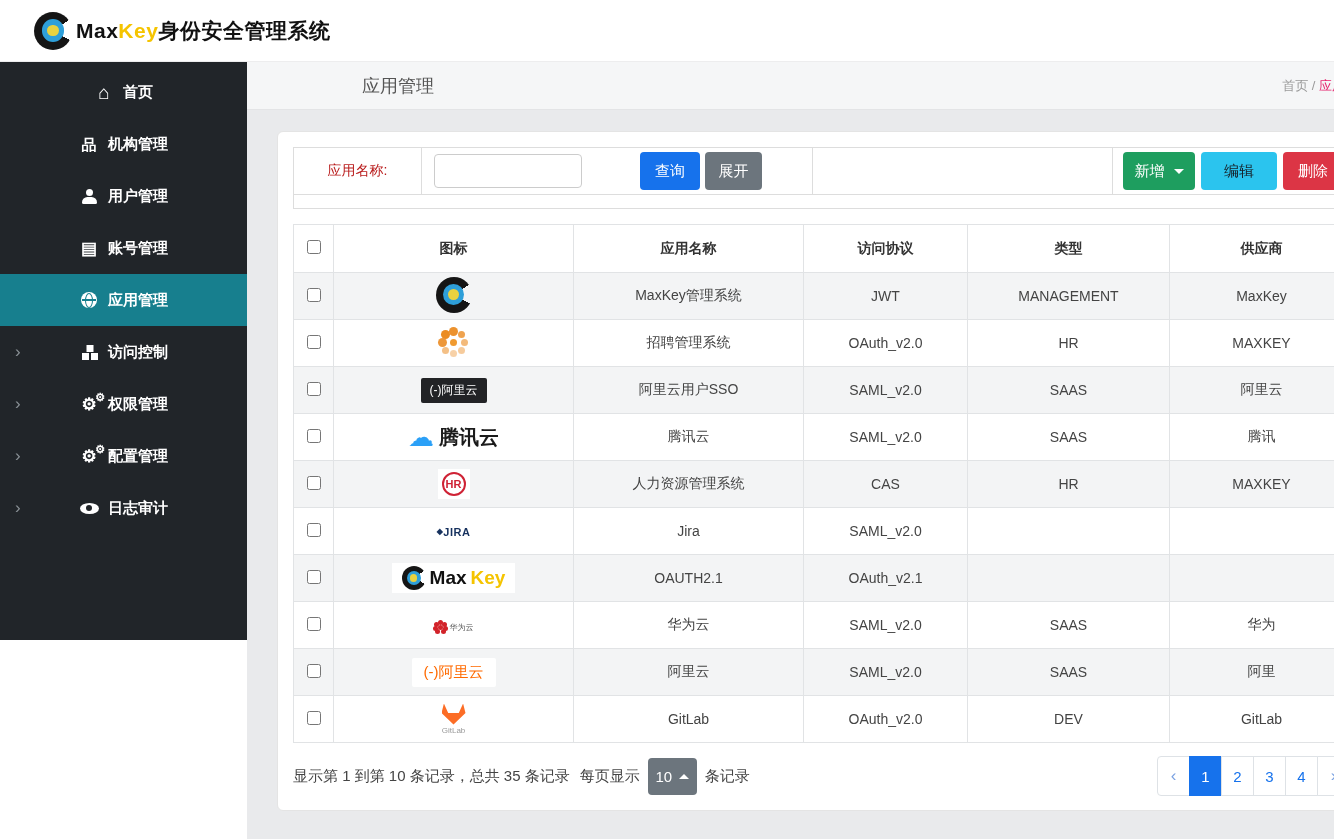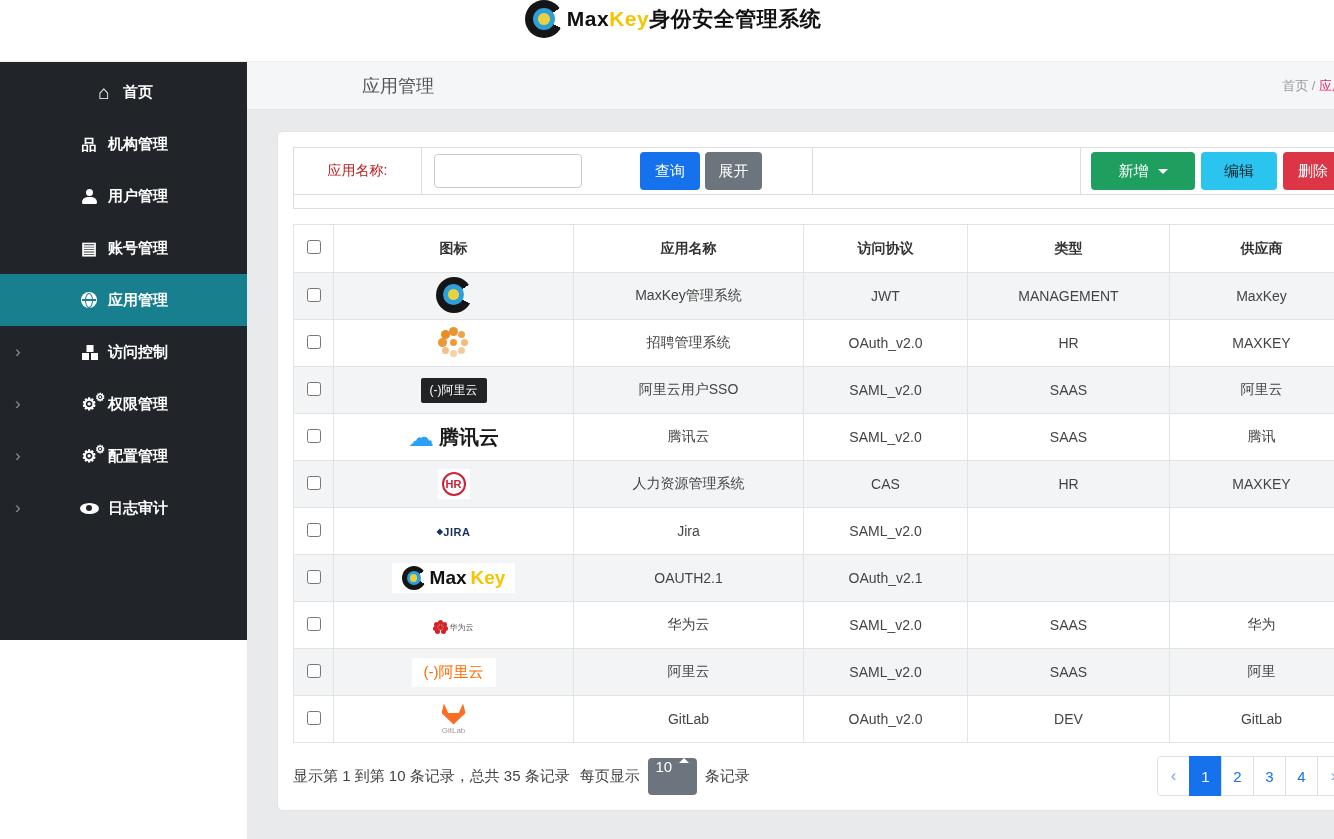--- a/index.html
+++ b/index.html
@@ -1,21 +1,21 @@
 <!DOCTYPE html>
 <html><head>
 <meta charset="utf-8">
 <style>
   * { box-sizing: border-box; margin: 0; padding: 0; }
   html,body { width:1334px; height:839px; overflow:hidden;
     font-family:"Liberation Sans", sans-serif; background:#e9eaec; }
 
   
   .navbar { height:62px; background:#ffffff; display:flex; align-items:center;
-    padding:0 22px 0 34px; border-bottom:1px solid #ededee;flex-direction:column; }
+    padding:0 22px 0 34px; border-bottom:1px solid #ededee; }
   .brand { display:flex; align-items:center; gap:4px; }
   .mk { position:relative; display:inline-block; border-radius:50%;
     background:conic-gradient(#151515 0 55deg, transparent 55deg 118deg, #151515 118deg 360deg); }
   .mk .ring { position:absolute; inset:21%; border-radius:50%; background:#2e9fd9; }
   .mk .core { position:absolute; inset:35%; border-radius:50%; background:#e9d23f; }
   .mk38 { width:38px; height:38px; }
   .mk24 { width:24px; height:24px; }
   .brand-text { font-size:21px; font-weight:800; letter-spacing:.5px; color:#111; }
   .brand-key { color:#f5c400; }
   .brand-suffix { font-size:21px; font-weight:800; color:#111; }
@@ -84,21 +84,21 @@
   .search-input { width:148px; height:34px; border:1px solid #cccccc; border-radius:4px;
     padding:0 8px; font-size:14px; font-family:inherit; }
   .btn { height:38px; border:none; border-radius:4px; font-size:15px; font-family:inherit;
     display:inline-flex; align-items:center; justify-content:center; cursor:pointer; }
   .btn-query { background:#1672ec; color:#fff; width:60px; margin-left:46px; }
   .btn-expand { background:#6c757d; color:#fff; width:57px; margin-left:5px; }
   .tb-sep { height:100%; border-right:1px solid #dddddd; margin-left:50px; }
   .tb-spacer { flex:1; }
   .action-cell { height:100%; border-left:1px solid #dddddd; display:flex; align-items:center;
     padding:0 10px; gap:6px; }
-  .btn-add { background:#1e9e5f; color:#fff; width:104px; gap:9px; }
+  .btn-add { background:#1e9e5f; color:#fff; width:72px; gap:9px; }
   .caret-down { width:0; height:0; border-left:5px solid transparent; border-right:5px solid transparent;
     border-top:5px solid #fff; display:inline-block; }
   .caret-up { width:0; height:0; border-left:5px solid transparent; border-right:5px solid transparent;
     border-bottom:5px solid #fff; display:inline-block; }
   .btn-edit { background:#2bc4ee; color:#17222a; width:76px; }
   .btn-delete { background:#dc3545; color:#fff; width:60px; }
   .tb-footer { border-top:1px solid #dddddd; height:14px; background:#fff; }
 
   
   table.apps { margin-top:15px; border-collapse:collapse; table-layout:fixed; width:1060px; }
@@ -139,21 +139,21 @@
     box-shadow:0 -5px 0 #d2232a, 4px -3px 0 #d2232a, 5px 1px 0 #d2232a, 3px 4px 0 #d2232a,
       -3px 4px 0 #d2232a, -5px 1px 0 #d2232a, -4px -3px 0 #d2232a; }
   .hw-text { font-size:8px; color:#555; }
   .gitlab { display:inline-flex; flex-direction:column; align-items:center; line-height:1; }
   .gl-fox { width:24px; height:21px; background:#fc6d26;
     clip-path:polygon(50% 100%, 0% 45%, 10% 0%, 28% 45%, 72% 45%, 90% 0%, 100% 45%); }
   .gl-text { font-size:8px; color:#9a9a9a; margin-top:2px; }
 
   
   .table-footer { margin-top:13px; display:flex; align-items:center; font-size:15px; color:#444; }
-  .pagesize-btn { display:inline-flex; align-items:flex-start; justify-content:center; gap:7px;
+  .pagesize-btn { display:inline-flex; align-items:center; justify-content:center; gap:7px;
     background:#6c757d; color:#fff; border:none; border-radius:4px; width:49px; height:37px;
     font-size:15px; font-family:inherit; margin:0 8px; cursor:pointer; }
   .summary-sep { display:inline-block; width:10px; }
   .pagination { margin-left:auto; margin-right:4px; display:flex; list-style:none; }
   .page-item { min-width:33px; height:40px; border:1px solid #dee2e6; background:#fff;
     display:flex; align-items:center; justify-content:center; color:#1672ec; font-size:15px;
     margin-left:-1px; cursor:pointer; padding:0 6px; }
   .page-item:first-child { border-radius:4px 0 0 4px; margin-left:0; }
   .page-item:last-child { border-radius:0 4px 4px 0; }
   .page-item.active { background:#1672ec; border-color:#1672ec; color:#fff; }

